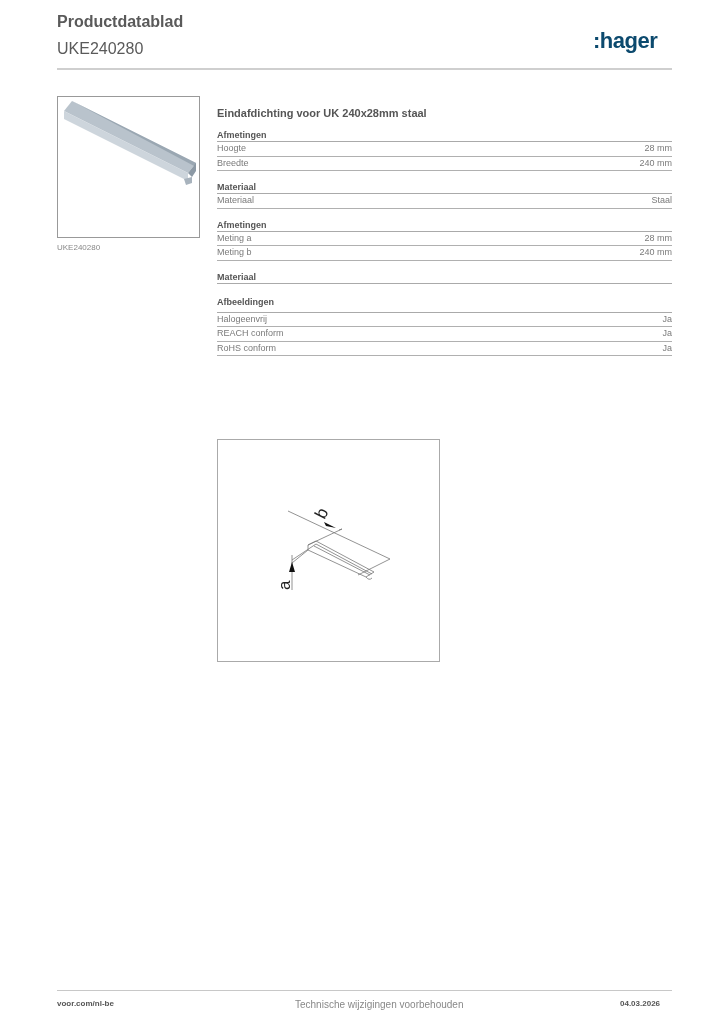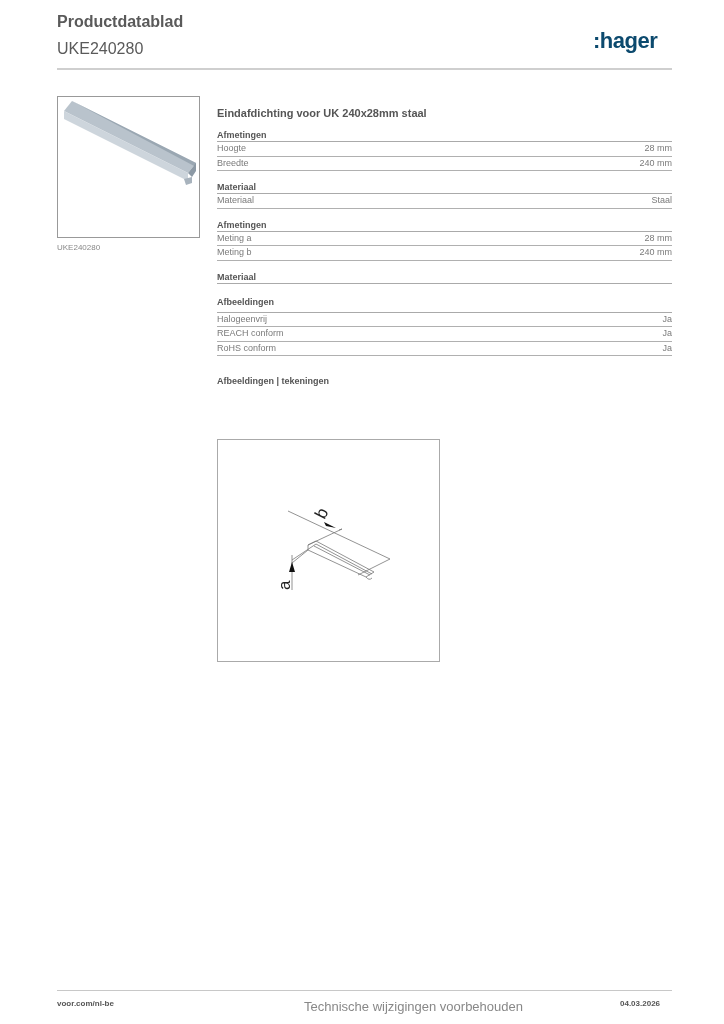--- a/index.html
+++ b/index.html
@@ -17,21 +17,21 @@
   .sect-head { font-size: 9px; font-weight: bold; color: #555; }
   .techhead { margin-top: 22px; height: 14px; line-height: 11px; }
   .group { margin-top: 11px; }
   .group-title { font-size: 9px; font-weight: bold; color: #555; line-height: 11px; padding-bottom: 0; border-bottom: 1px solid #aaa; }
   .row { display: flex; justify-content: space-between; font-size: 9px; color: #7a7a7a;
          height: 13.5px; line-height: 13px; border-bottom: 1px solid #b0b0b0; }
   .imgs-title { margin-top: 20px; font-size: 9px; font-weight: bold; color: #555; line-height: 11px; }
   .drawing { left: 217px; top: 439px; width: 223px; height: 223px; border: 1px solid #aaa; box-sizing: border-box; background:#fff; }
   .hr-bot { left: 57px; top: 990px; width: 615px; height: 1px; background: #c8c8c8; }
   .foot-l { left: 57px; top: 999px; font-size: 8px; font-weight: bold; color: #555; }
-  .foot-c { left: 304px; top: 999px; font-size: 13px; color: #888; }
+  .foot-c { left: 295px; top: 999px; font-size: 10px; color: #888; }
   .foot-r { left: 620px; top: 999px; font-size: 8px; font-weight: bold; color: #555; }
 </style>
 </head>
 <body>
 
 <div class="abs title">Productdatablad</div>
 <div class="abs subtitle">UKE240280</div>
 <div class="abs logo">:hager</div>
 <div class="abs hr-top"></div>
 
@@ -94,21 +94,20 @@
     <div class="row">
       <span>REACH conform</span>
       <span>Ja</span>
     </div>
     <div class="row">
       <span>RoHS conform</span>
       <span>Ja</span>
     </div>
   </div>
 
-  <div class="imgs-title">Afbeeldingen | tekeningen</div>
 </div>
 
 <div class="abs drawing">
   <svg width="221" height="221" viewBox="0 0 221 221">
     <g stroke="#777" stroke-width="0.8" fill="none">
 
       <line x1="70" y1="71" x2="172" y2="119"></line>
       <line x1="124" y1="89" x2="90" y2="105"></line>
       <line x1="124" y1="89" x2="121" y2="90"></line>
       <line x1="172" y1="119" x2="140" y2="135"></line>

